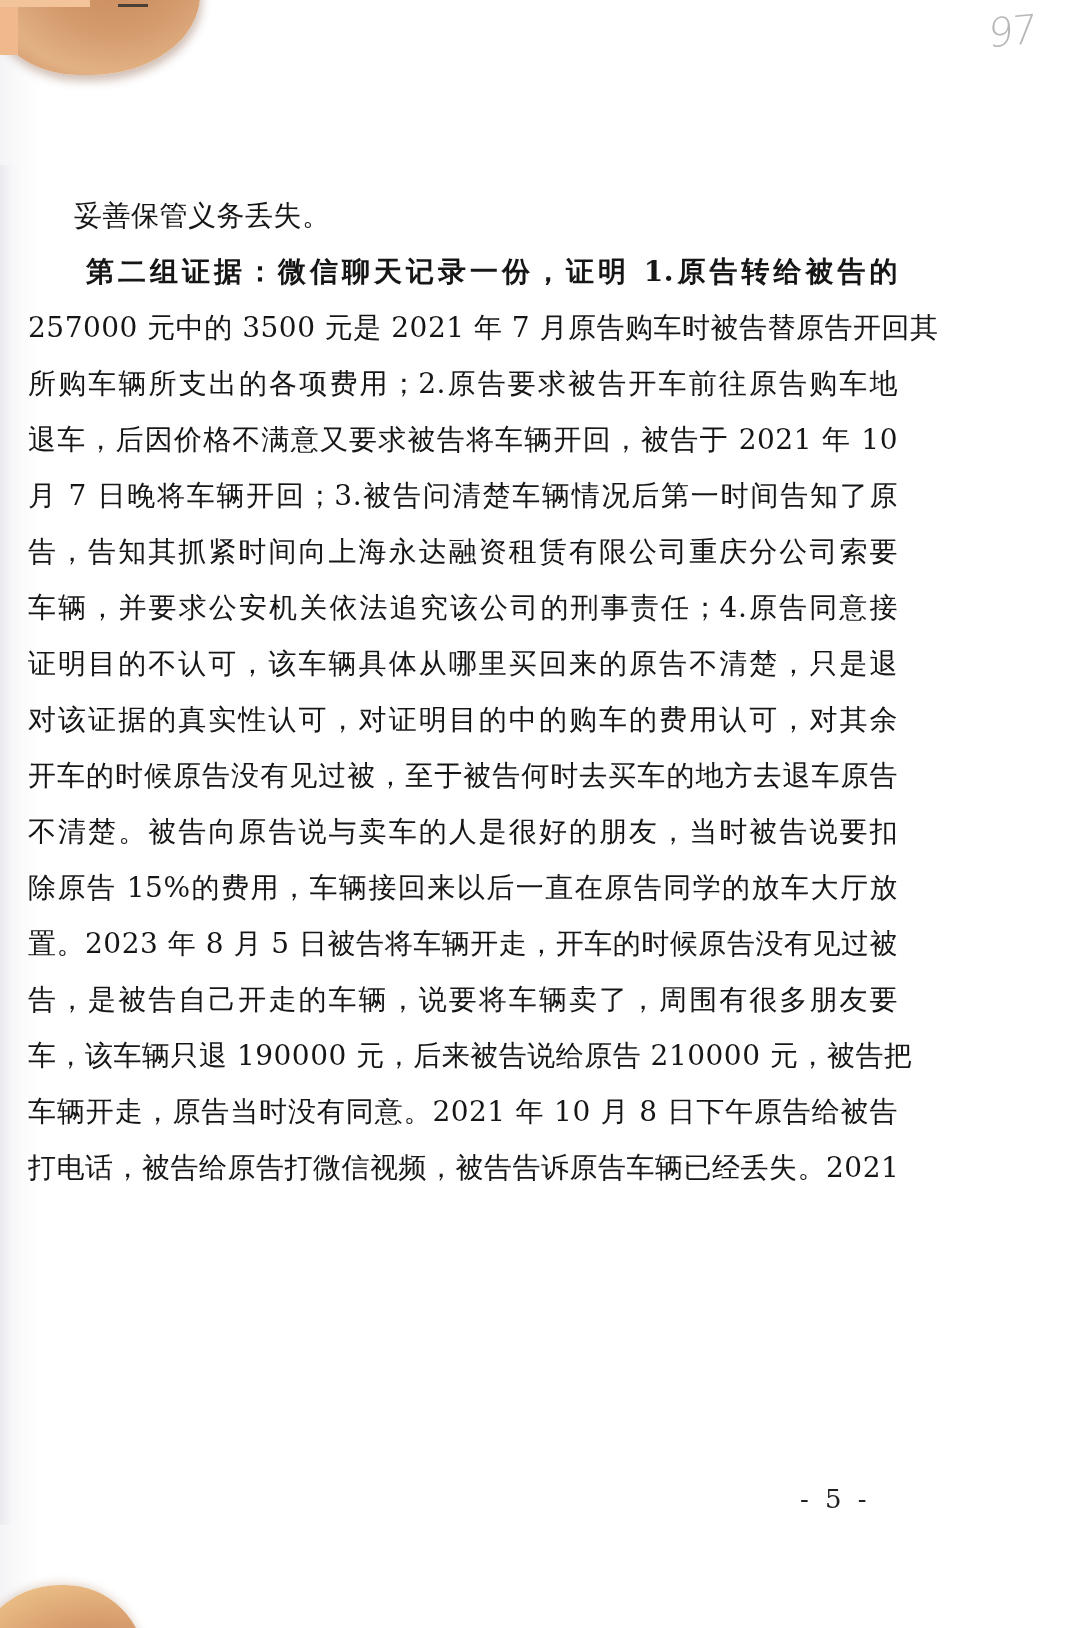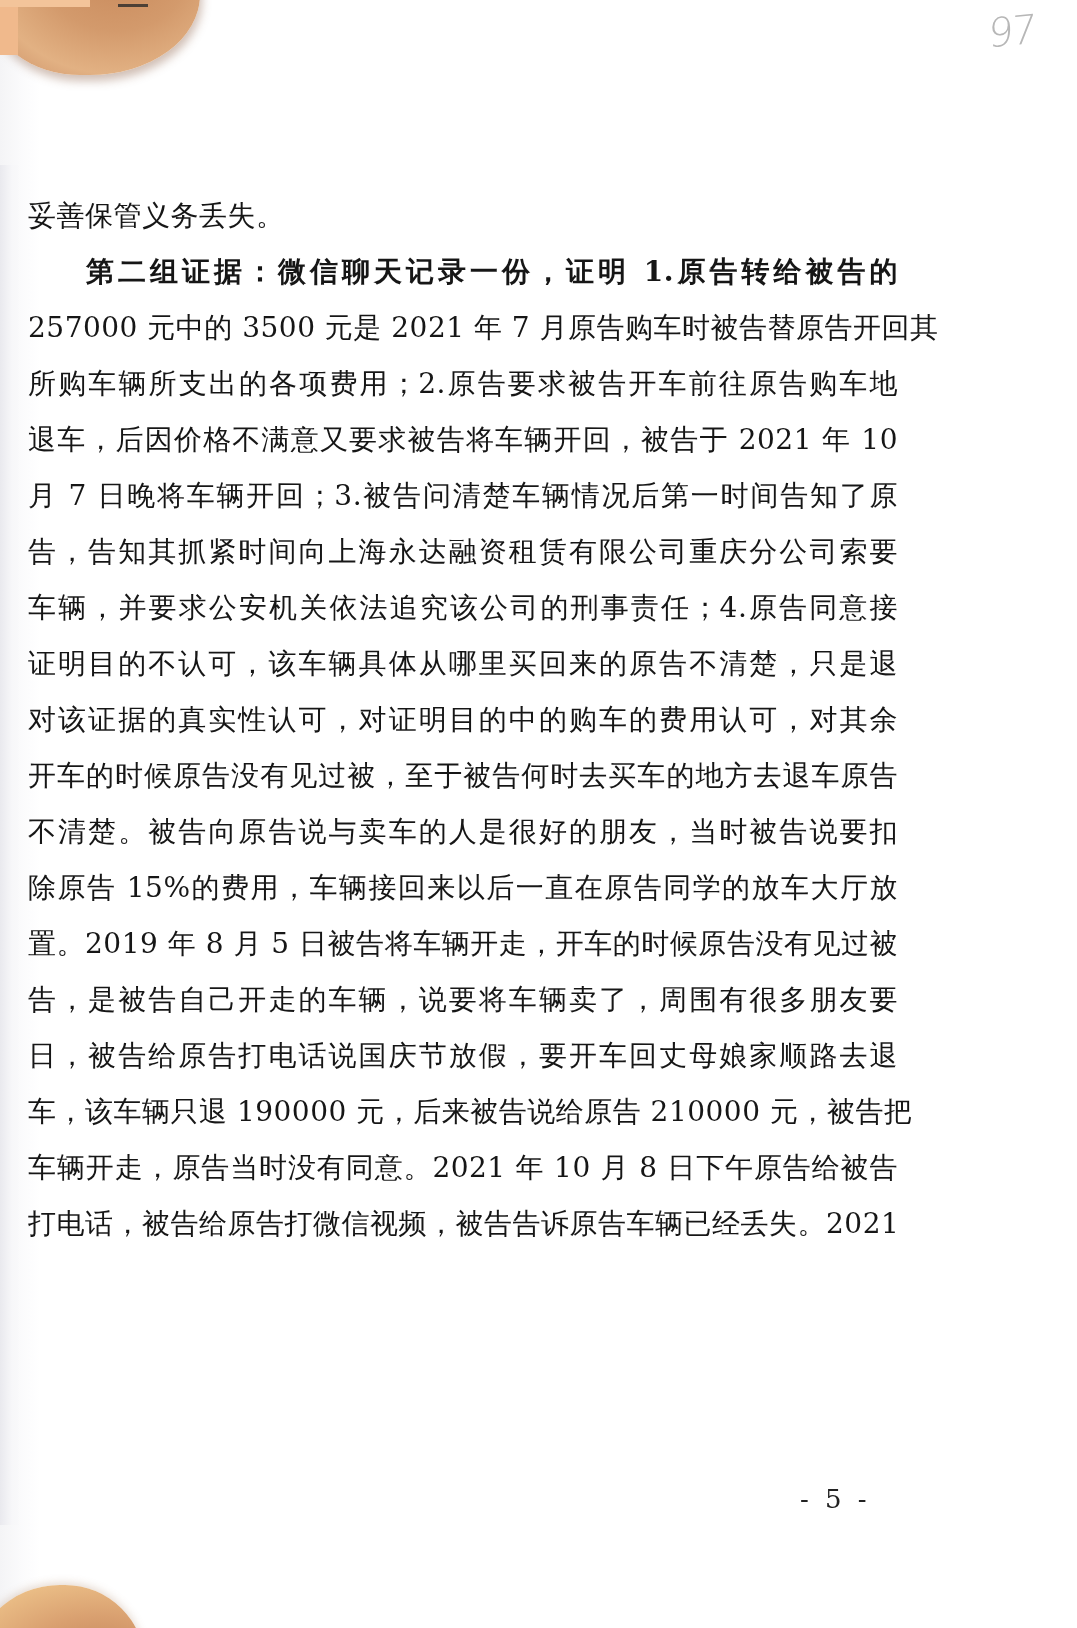--- a/index.html
+++ b/index.html
@@ -46,21 +46,21 @@
     transform: rotate(-6deg) skewX(-8deg); font-weight: 300; letter-spacing: -2px;
   }
   .body-text {
     position: absolute; left: 28px; top: 188px; width: 870px;
   }
   .line {
     display: block; height: 56px; line-height: 56px;
     font-size: 28px; white-space: nowrap; letter-spacing: 0.5px;
     text-align: justify; text-align-last: justify;
   }
-  .line.last { text-align-last: left; }
+  .line.last { text-align-last: left; margin-left: 46px; }
   .line.indent { padding-left: 58px; font-weight: bold; }
   .page-number {
     position: absolute; left: 800px; top: 1484px;
     font-family: "DejaVu Serif", serif; font-size: 26px; color: #222;
     letter-spacing: 4px;
   }
 </style>
 </head>
 <body>
 
@@ -79,23 +79,22 @@
     <span class="line">所购车辆所支出的各项费用；2.原告要求被告开车前往原告购车地</span>
     <span class="line">退车，后因价格不满意又要求被告将车辆开回，被告于 2021 年 10</span>
     <span class="line">月 7 日晚将车辆开回；3.被告问清楚车辆情况后第一时间告知了原</span>
     <span class="line">告，告知其抓紧时间向上海永达融资租赁有限公司重庆分公司索要</span>
     <span class="line">车辆，并要求公安机关依法追究该公司的刑事责任；4.原告同意接</span>
     <span class="line">证明目的不认可，该车辆具体从哪里买回来的原告不清楚，只是退</span>
     <span class="line">对该证据的真实性认可，对证明目的中的购车的费用认可，对其余</span>
     <span class="line">开车的时候原告没有见过被，至于被告何时去买车的地方去退车原告</span>
     <span class="line">不清楚。被告向原告说与卖车的人是很好的朋友，当时被告说要扣</span>
     <span class="line">除原告 15%的费用，车辆接回来以后一直在原告同学的放车大厅放</span>
-    <span class="line">置。2019 年 8 月 5 日被告将车辆开走，开车的时候原告没有见过被</span>
+    <span class="line">置。2023 年 8 月 5 日被告将车辆开走，开车的时候原告没有见过被</span>
     <span class="line">告，是被告自己开走的车辆，说要将车辆卖了，周围有很多朋友要</span>
-    <span class="line">日，被告给原告打电话说国庆节放假，要开车回丈母娘家顺路去退</span>
     <span class="line">车，该车辆只退 190000 元，后来被告说给原告 210000 元，被告把</span>
     <span class="line">车辆开走，原告当时没有同意。2021 年 10 月 8 日下午原告给被告</span>
     <span class="line">打电话，被告给原告打微信视频，被告告诉原告车辆已经丢失。2021</span>
   </div>
 
   <div class="page-number">- 5 -</div>
   <div class="finger-bottom"></div>
 </div>
 
 </body></html>

